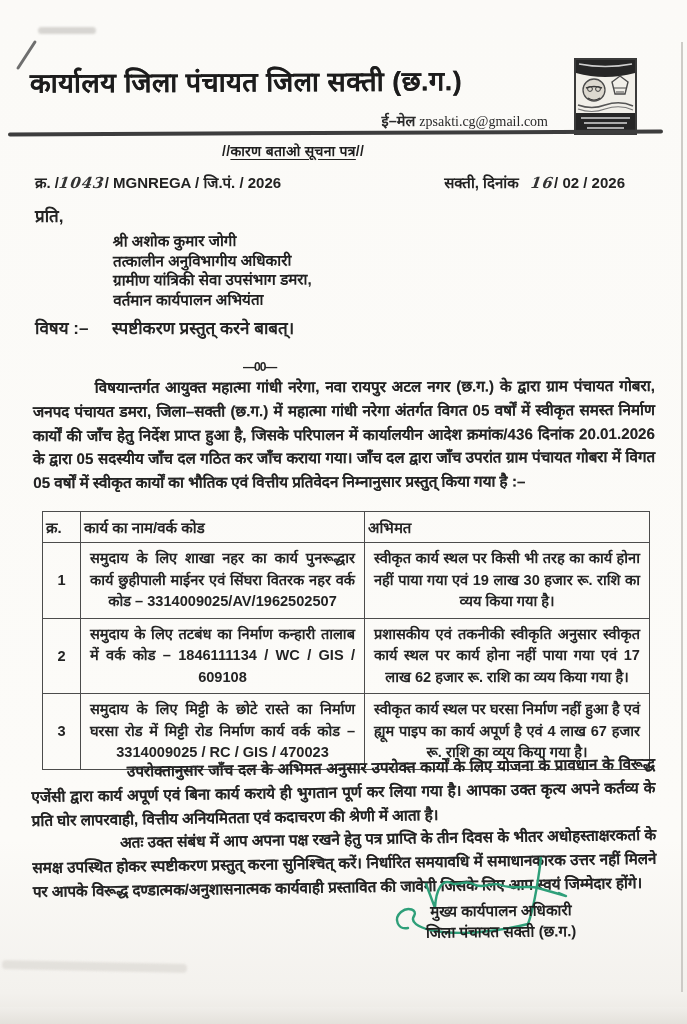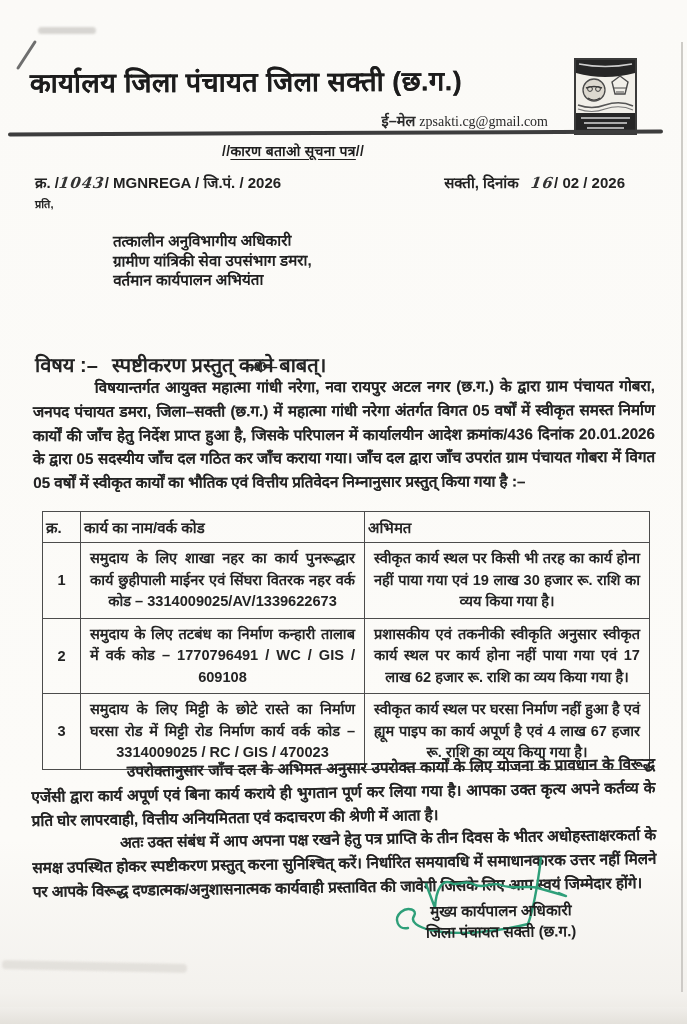--- a/index.html
+++ b/index.html
@@ -39,26 +39,26 @@
 
   .ref-row{
     left:35px;top:172px;width:590px;display:flex;justify-content:space-between;
     font-size:15px;font-weight:bold;color:#222;
   }
   .hand{
     font-style:italic;font-weight:bold;color:#333;
     font-family:"DejaVu Serif","Liberation Serif",serif;
     letter-spacing:1px;transform:skewX(-8deg);display:inline-block;
   }
-  .prati{left:35px;top:196px;font-size:11px;font-weight:bold;}
+  .prati{left:35px;top:204px;font-size:17px;font-weight:bold;}
   .recipient{
     left:113px;top:231px;font-size:15.2px;font-weight:bold;line-height:19.6px;
     color:#202020;transform:rotate(-.3deg);
   }
-  .subject-row{left:35px;top:351px;font-size:20px;font-weight:bold;display:flex;}
+  .subject-row{left:35px;top:316px;font-size:17px;font-weight:bold;display:flex;}
   .subject-row .lbl{width:77px;}
   .separator{left:243px;top:360px;font-size:12px;font-weight:bold;letter-spacing:-1px;}
 
   .para{
     text-align:justify;font-size:15.2px;line-height:23.8px;font-weight:bold;
     color:#242424;text-shadow:0 0 .5px rgba(20,20,20,.45);
   }
   .para1{left:33px;top:375px;width:622px;text-indent:62px;transform:rotate(-.2deg);}
   .paras23{left:33px;top:761px;width:624px;transform:rotate(-.85deg);transform-origin:0 100%;}
   .paras23 p{margin:0;}
@@ -147,20 +147,21 @@
     </span>
     <span>
       <span>सक्ती, दिनांक</span>&nbsp;&nbsp;
       <span class="hand">16</span><span>/ 02 / 2026</span>
     </span>
   </div>
 
   <div class="abs prati">प्रति,</div>
 
   <div class="abs recipient">
+    <div>श्री अशोक कुमार जोगी</div>
     <div>तत्कालीन अनुविभागीय अधिकारी</div>
     <div>ग्रामीण यांत्रिकी सेवा उपसंभाग डमरा,</div>
     <div>वर्तमान कार्यपालन अभियंता</div>
   </div>
 
   <div class="abs subject-row">
     <span class="lbl">विषय :–</span>
     <span>स्पष्टीकरण प्रस्तुत् करने बाबत्।</span>
   </div>
 
@@ -175,26 +176,26 @@
         <col class="c-op">
       </colgroup>
     <tbody>
         <tr>
       <th>क्र.</th>
       <th>कार्य का नाम/वर्क कोड</th>
       <th>अभिमत</th>
     </tr>
     <tr>
       <td class="sn">1</td>
-      <td class="txt">समुदाय के लिए शाखा नहर का कार्य पुनरूद्धार कार्य छुहीपाली माईनर एवं सिंघरा वितरक नहर वर्क कोड – 3314009025/AV/1339622673</td>
+      <td class="txt">समुदाय के लिए शाखा नहर का कार्य पुनरूद्धार कार्य छुहीपाली माईनर एवं सिंघरा वितरक नहर वर्क कोड – 3314009025/AV/1962502507</td>
       <td class="txt">स्वीकृत कार्य स्थल पर किसी भी तरह का कार्य होना नहीं पाया गया एवं 19 लाख 30 हजार रू. राशि का व्यय किया गया है।</td>
     </tr>
     <tr>
       <td class="sn">2</td>
-      <td class="txt">समुदाय के लिए तटबंध का निर्माण कन्हारी तालाब में वर्क कोड – 1770796491 / WC / GIS / 609108</td>
+      <td class="txt">समुदाय के लिए तटबंध का निर्माण कन्हारी तालाब में वर्क कोड – 1846111134 / WC / GIS / 609108</td>
       <td class="txt">प्रशासकीय एवं तकनीकी स्वीकृति अनुसार स्वीकृत कार्य स्थल पर कार्य होना नहीं पाया गया एवं 17 लाख 62 हजार रू. राशि का व्यय किया गया है।</td>
     </tr>
     <tr>
       <td class="sn">3</td>
       <td class="txt">समुदाय के लिए मिट्टी के छोटे रास्ते का निर्माण घरसा रोड में मिट्टी रोड निर्माण कार्य वर्क कोड – 3314009025 / RC / GIS / 470023</td>
       <td class="txt">स्वीकृत कार्य स्थल पर घरसा निर्माण नहीं हुआ है एवं ह्यूम पाइप का कार्य अपूर्ण है एवं 4 लाख 67 हजार रू. राशि का व्यय किया गया है।</td>
     </tr>
   </tbody>
     </table>
 

